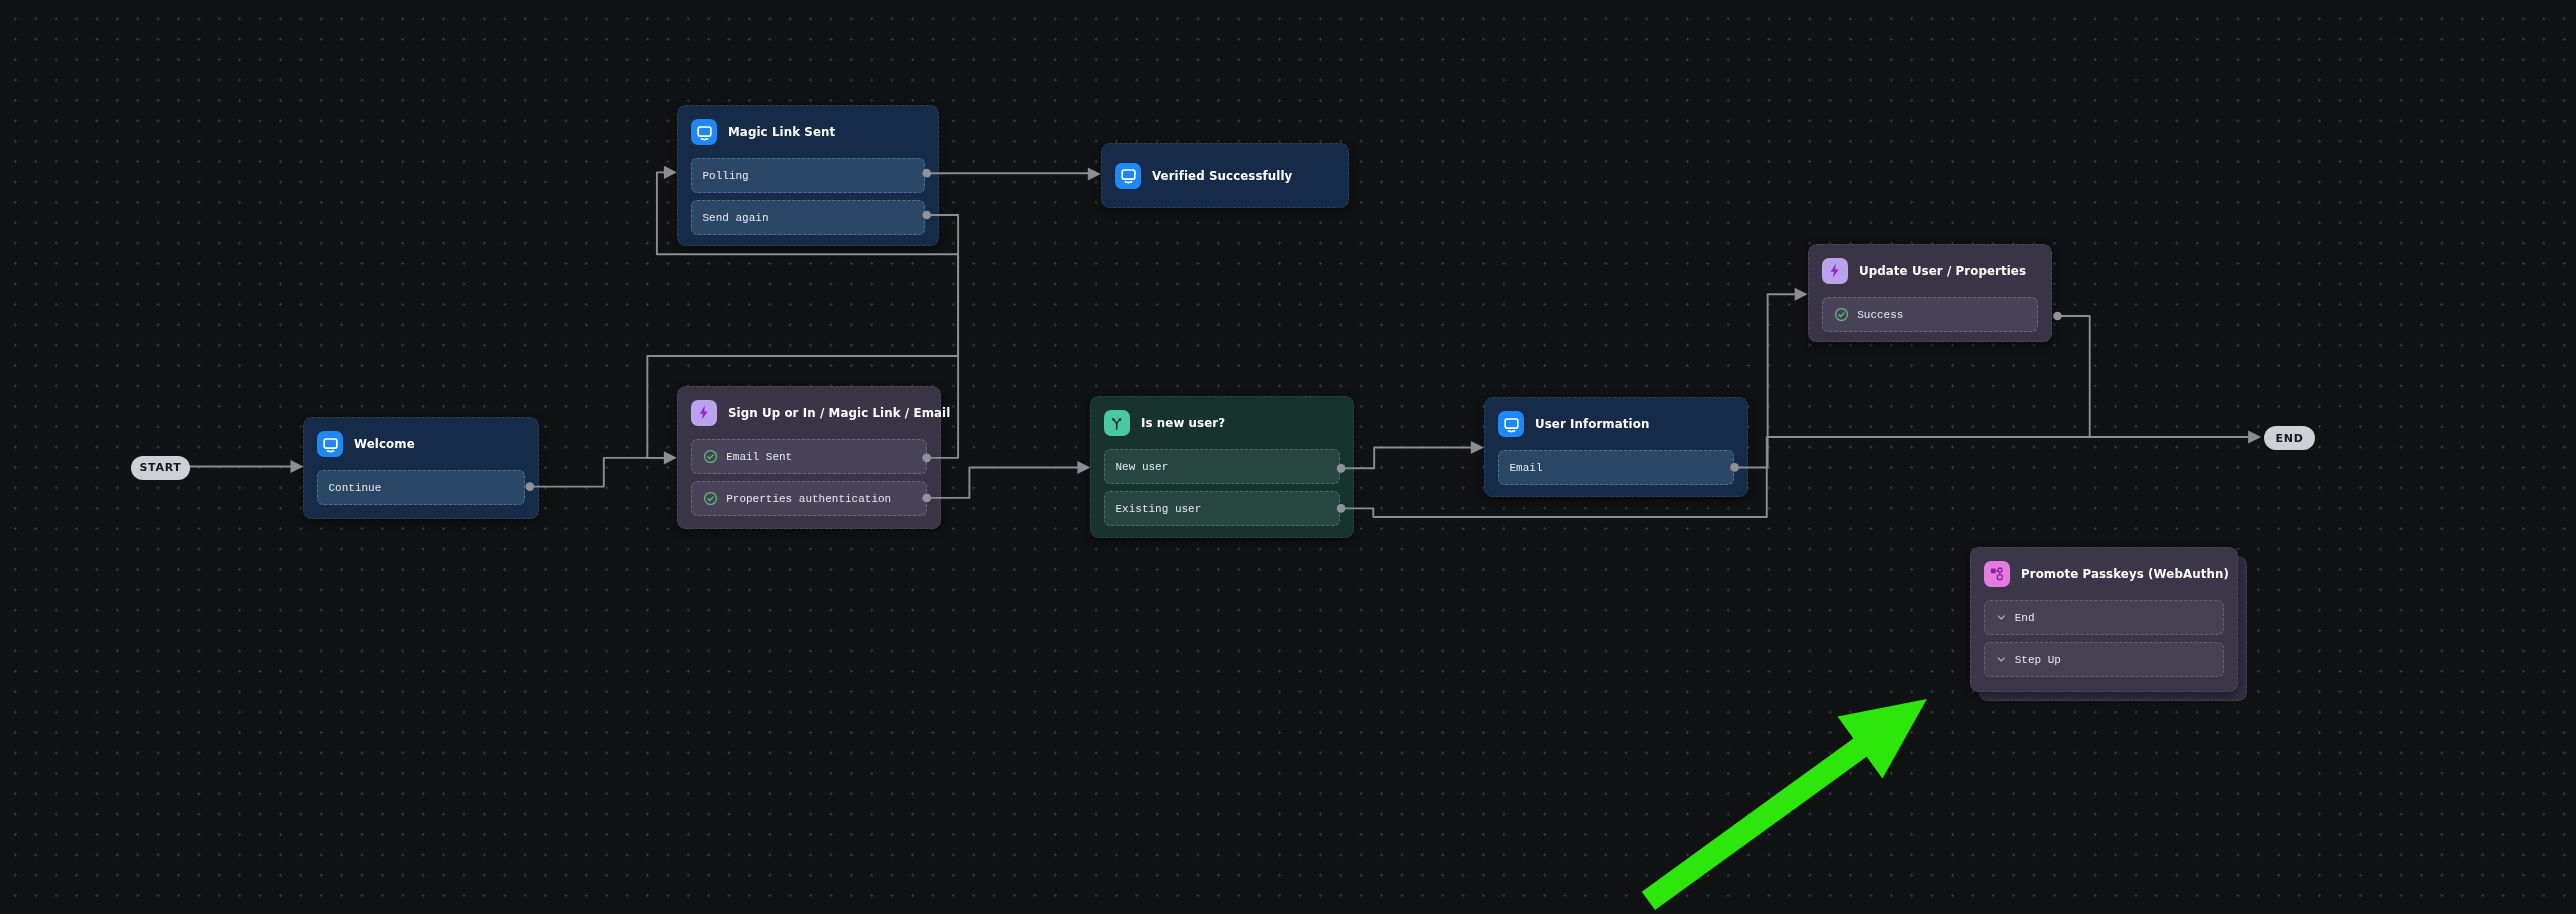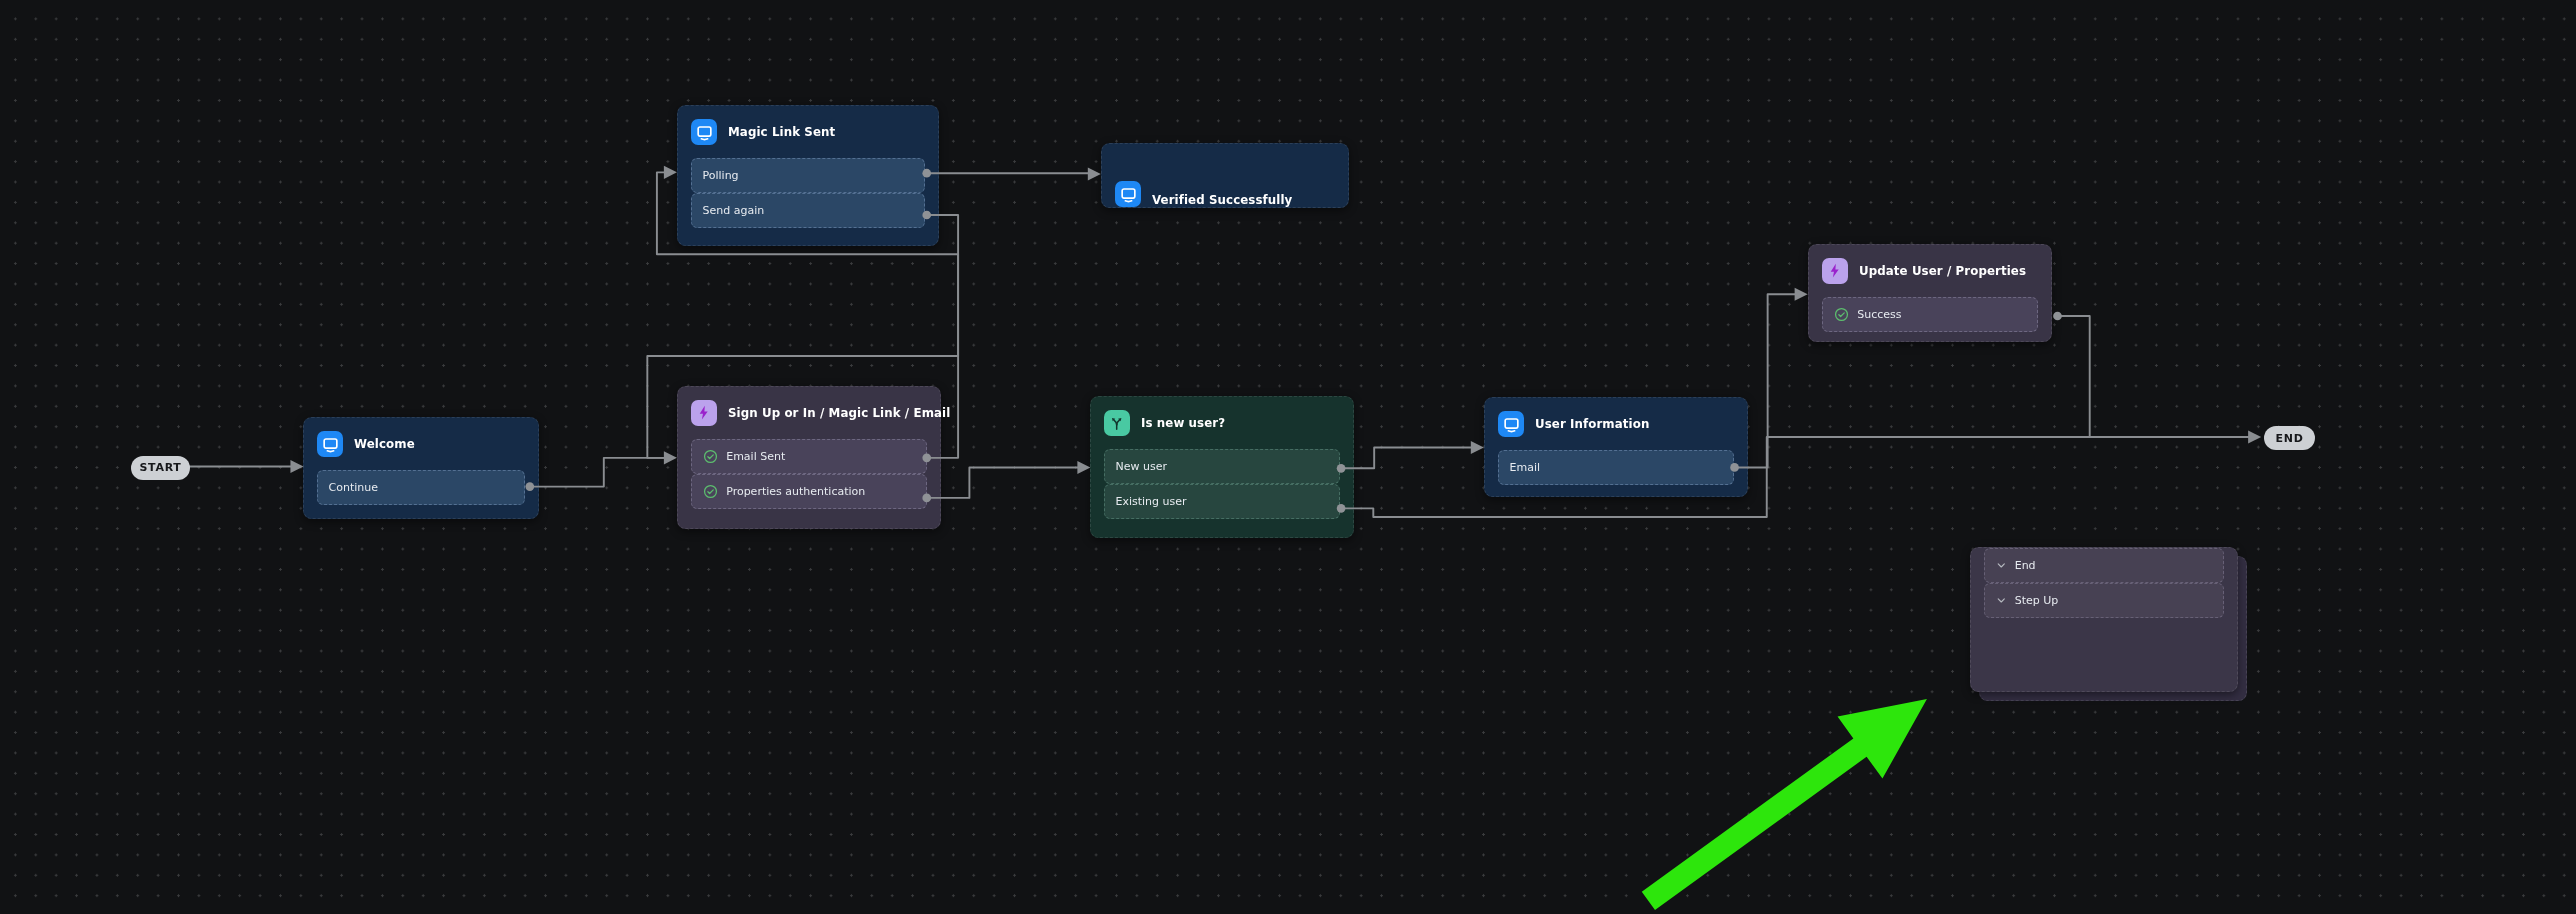--- a/index.html
+++ b/index.html
@@ -21,24 +21,24 @@
     background:#cdd0d4;color:#17181b;font-weight:700;font-size:11px;letter-spacing:0.7px;
     border-radius:13px;
   }
   .node{
     position:absolute;z-index:2;border-radius:8.7px;
     border:0.9px dashed rgba(255,255,255,.10);
     box-shadow:0 2.6px 8.7px rgba(0,0,0,.45);
   }
   .node-header{height:52px;display:flex;align-items:center;gap:11px;padding:0 13px;}
   .node.title-only{display:flex;align-items:center;}
-  .node.title-only .node-header{height:100%;align-items:flex-end;}
+  .node.title-only .node-header{height:100%;}
   .icon-badge{width:26px;height:26px;border-radius:7px;display:flex;align-items:center;justify-content:center;flex:none;}
   .node-title{font-size:11.8px;font-weight:700;color:#ffffff;white-space:nowrap;letter-spacing:0.1px;}
-  .rows{display:flex;flex-direction:column;gap:0;padding:0 13px;}
+  .rows{display:flex;flex-direction:column;gap:7px;padding:0 13px;font-family:Liberation Mono, monospace;}
   .row{
     position:relative;height:35px;border-radius:6.1px;display:flex;align-items:center;gap:8.7px;
     padding:0 10.5px;font-size:11px;color:#e7ebf0;
     border:0.9px dashed rgba(255,255,255,.22);
   }
   
   .node.screen{background:#152b47;}
   .node.screen .row{background:#2b4766;border-color:rgba(160,190,228,.35);}
   .badge-screen{background:#1e88f5;}
   
@@ -245,20 +245,31 @@
               <path d="M7.8 12.4 l2.8 2.8 L16.4 9.4" fill="none" stroke="#5cbe6e" stroke-width="2" stroke-linecap="round" stroke-linejoin="round"></path>
             </svg>
         </span>
         <span>Success</span>
       </div>
     </div>
   </div>
 
   <div class="back-card" style="left:1979px;top:556px;width:268px;height:145px;"></div>
   <div class="node connector" style="left:1970px;top:547px;width:268px;height:145px;">
+    <div class="node-header">
+      <span class="icon-badge badge-connector">
+        <svg width="17.4" height="17.4" viewBox="0 0 24 24">
+          <rect x="4" y="5" width="6.5" height="6.5" rx="1.2" fill="#8c1f9e"></rect>
+          <rect x="14" y="4.5" width="5" height="5" rx="1" fill="none" stroke="#8c1f9e" stroke-width="1.8"></rect>
+          <rect x="13" y="13.5" width="6.5" height="6.5" rx="1.2" fill="none" stroke="#8c1f9e" stroke-width="1.8"></rect>
+          <path d="M10.5 8.2 h4.5 M16.3 9.5 v4" fill="none" stroke="#8c1f9e" stroke-width="1.8"></path>
+        </svg>
+      </span>
+      <span class="node-title">Promote Passkeys (WebAuthn)</span>
+    </div>
     <div class="rows">
       <div class="row">
         <span class="chev">
           <svg width="10.5" height="10.5" viewBox="0 0 24 24">
               <path d="M5 9 l7 7 7,-7" fill="none" stroke="#b6bac0" stroke-width="2.6" stroke-linecap="round" stroke-linejoin="round"></path>
             </svg>
         </span>
         <span>End</span>
       </div>
       <div class="row">

